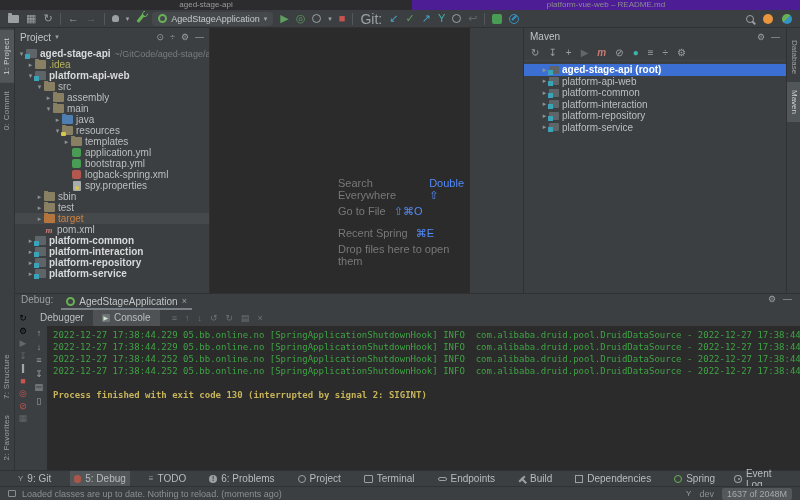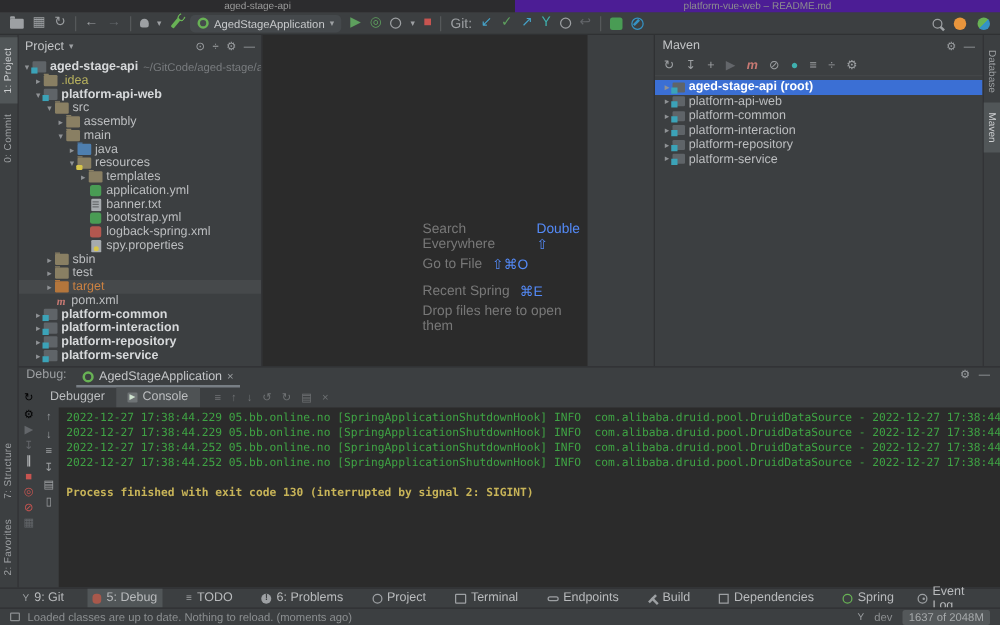--- a/index.html
+++ b/index.html
@@ -14,21 +14,21 @@
   .tright { left:412px; width:388px; background:#4c1d95; color:#8d8d8f; }
 
   
   .toolbar { position:absolute; top:10px; left:0; width:800px; height:18px;
     background:#3c3f41; border-bottom:1px solid #2f3133; display:flex; align-items:center;
     padding:0 8px; gap:7px; }
   .tb { font-size:11px; line-height:1; color:#9da0a3; flex:none; }
   .tb.green{color:#5ea05e}.tb.red{color:#c75450}.tb.blue{color:#45a3c9}
   .tb.teal{color:#3fb0ae}.tb.dim{color:#63666a}
   .sep { width:1px; height:12px; background:#55585a; flex:none; }
-  .lab { font-size:11px; color:#9da0a3; flex:none; }
+  .lab { font-size:14px; color:#9da0a3; flex:none; }
   .combo { display:flex; align-items:center; gap:4px; background:#45494c; border-radius:4px;
     height:14px; padding:0 6px; font-size:9px; color:#c7c9cb; flex:none; }
   .caret { font-size:7px; color:#9da0a3; }
   .spring-ring { width:9px; height:9px; border:2px solid #68b255; border-radius:50%; flex:none; }
   .folder-ic { width:11px; height:8px; background:#9da0a3; border-radius:1px; position:relative; flex:none; }
   .folder-ic::before { content:""; position:absolute; top:-2px; left:0; width:4px; height:2px;
     background:inherit; border-radius:1px 1px 0 0; }
   .head-ic { width:7px; height:7px; background:#9da0a3; border-radius:50% 50% 2px 2px; flex:none; }
   .wrench-ic { width:3px; height:9px; background:#68b255; border-radius:1px; transform:rotate(40deg);
     position:relative; flex:none; margin:0 3px; }
@@ -108,21 +108,21 @@
   .maven { position:absolute; top:28px; left:523px; width:263px; height:265px; background:#3c3f41;
     border-left:1px solid #2f3133; overflow:hidden; }
   .mhead { height:17px; display:flex; align-items:center; padding:0 6px; font-size:10px; color:#c2c4c6; }
   .mhead .hics { margin-left:auto; display:flex; gap:6px; font-size:9px; color:#9da0a3; }
   .mtools { height:16px; display:flex; align-items:center; gap:9px; padding:0 7px; font-size:10px;
     color:#9da0a3; border-bottom:1px solid #434648; }
   .gi { line-height:1; }
   .gi.dim{color:#63666a}.gi.teal{color:#3fb0ae}.gi.red{color:#c75450}
   .gi.white{color:#d4d6d8}.gi.mvn{color:#c97a74;font-weight:700;font-style:italic}
   .mtree { padding-top:3px; }
-  .mrow { display:flex; align-items:center; height:11.5px; font-size:10px; color:#bcbec0; padding-left:5px; }
+  .mrow { display:flex; align-items:center; height:11.5px; font-size:10px; color:#bcbec0; padding-left:16px; }
   .mrow .ch { width:9px; font-size:7px; color:#8f9295; text-align:center; flex:none; }
   .mrow .lbl { margin-left:3px; }
   .mrow .tic { width:10px; height:8px; }
   .mrow.sel { background:#3b6fd4; color:#fff; font-weight:700; }
 
   
   .debug { position:absolute; top:293px; left:15px; width:785px; height:177px; background:#3c3f41;
     border-top:1px solid #2f3133; display:flex; flex-direction:column; }
   .dhead { height:16px; display:flex; align-items:flex-start; gap:8px; padding-left:6px;
     font-size:10px; color:#9da0a3; flex:none; }
@@ -320,26 +320,20 @@
           <span class="path"></span>
         </div>
 
         <div class="trow" style="padding-left: 47px;">
           <span class="ch"></span>
           <span class="tic file-yml"></span>
           <span class="lbl">application.yml</span>
           <span class="path"></span>
         </div>
 
-        <div class="trow" style="padding-left: 47px;">
-          <span class="ch"></span>
-          <span class="tic file-txt"></span>
-          <span class="lbl">banner.txt</span>
-          <span class="path"></span>
-        </div>
 
         <div class="trow" style="padding-left: 47px;">
           <span class="ch"></span>
           <span class="tic file-yml"></span>
           <span class="lbl">bootstrap.yml</span>
           <span class="path"></span>
         </div>
 
         <div class="trow" style="padding-left: 47px;">
           <span class="ch"></span>

